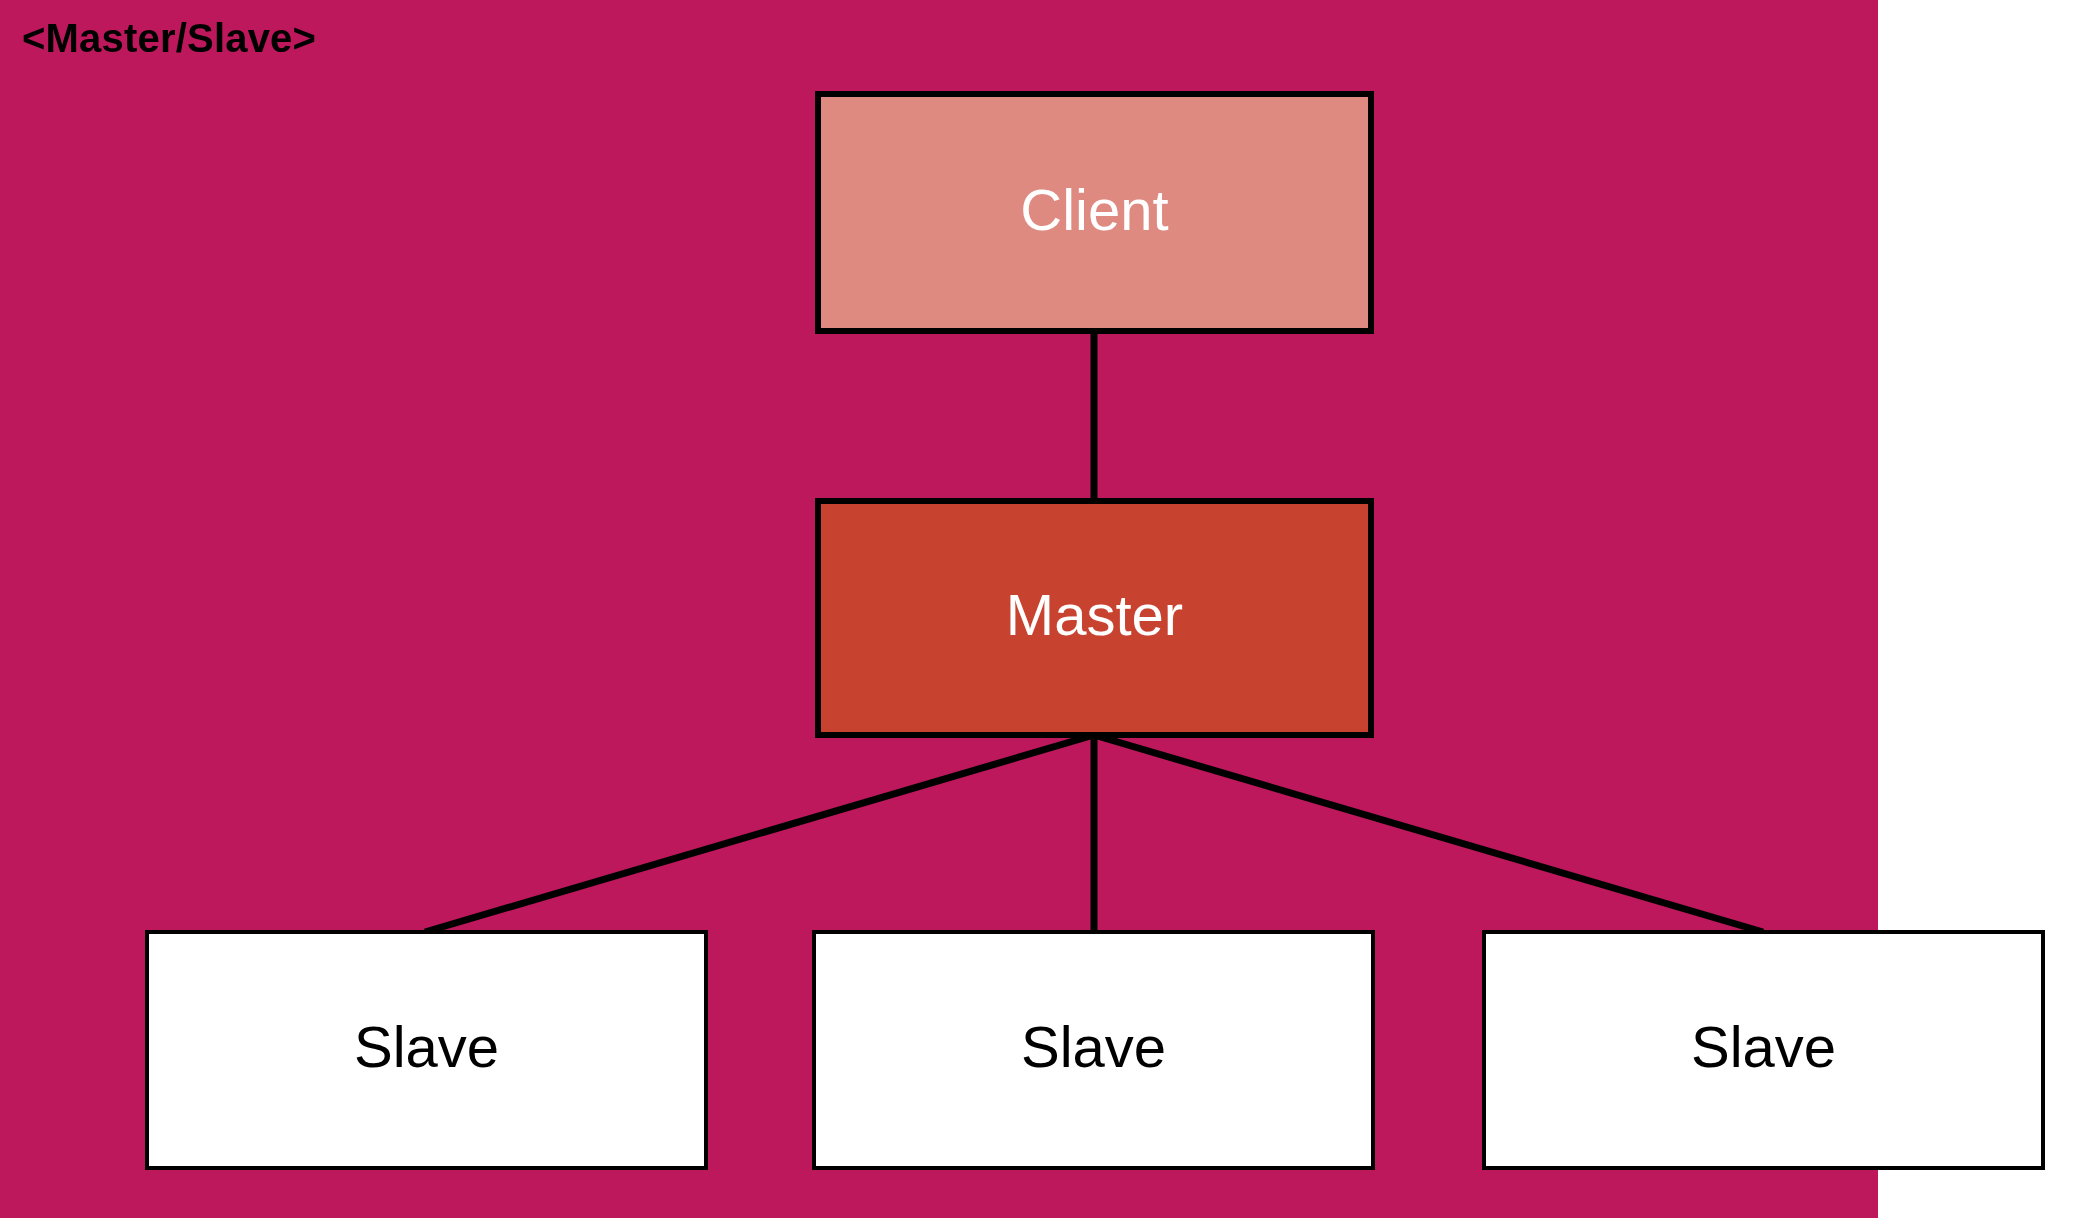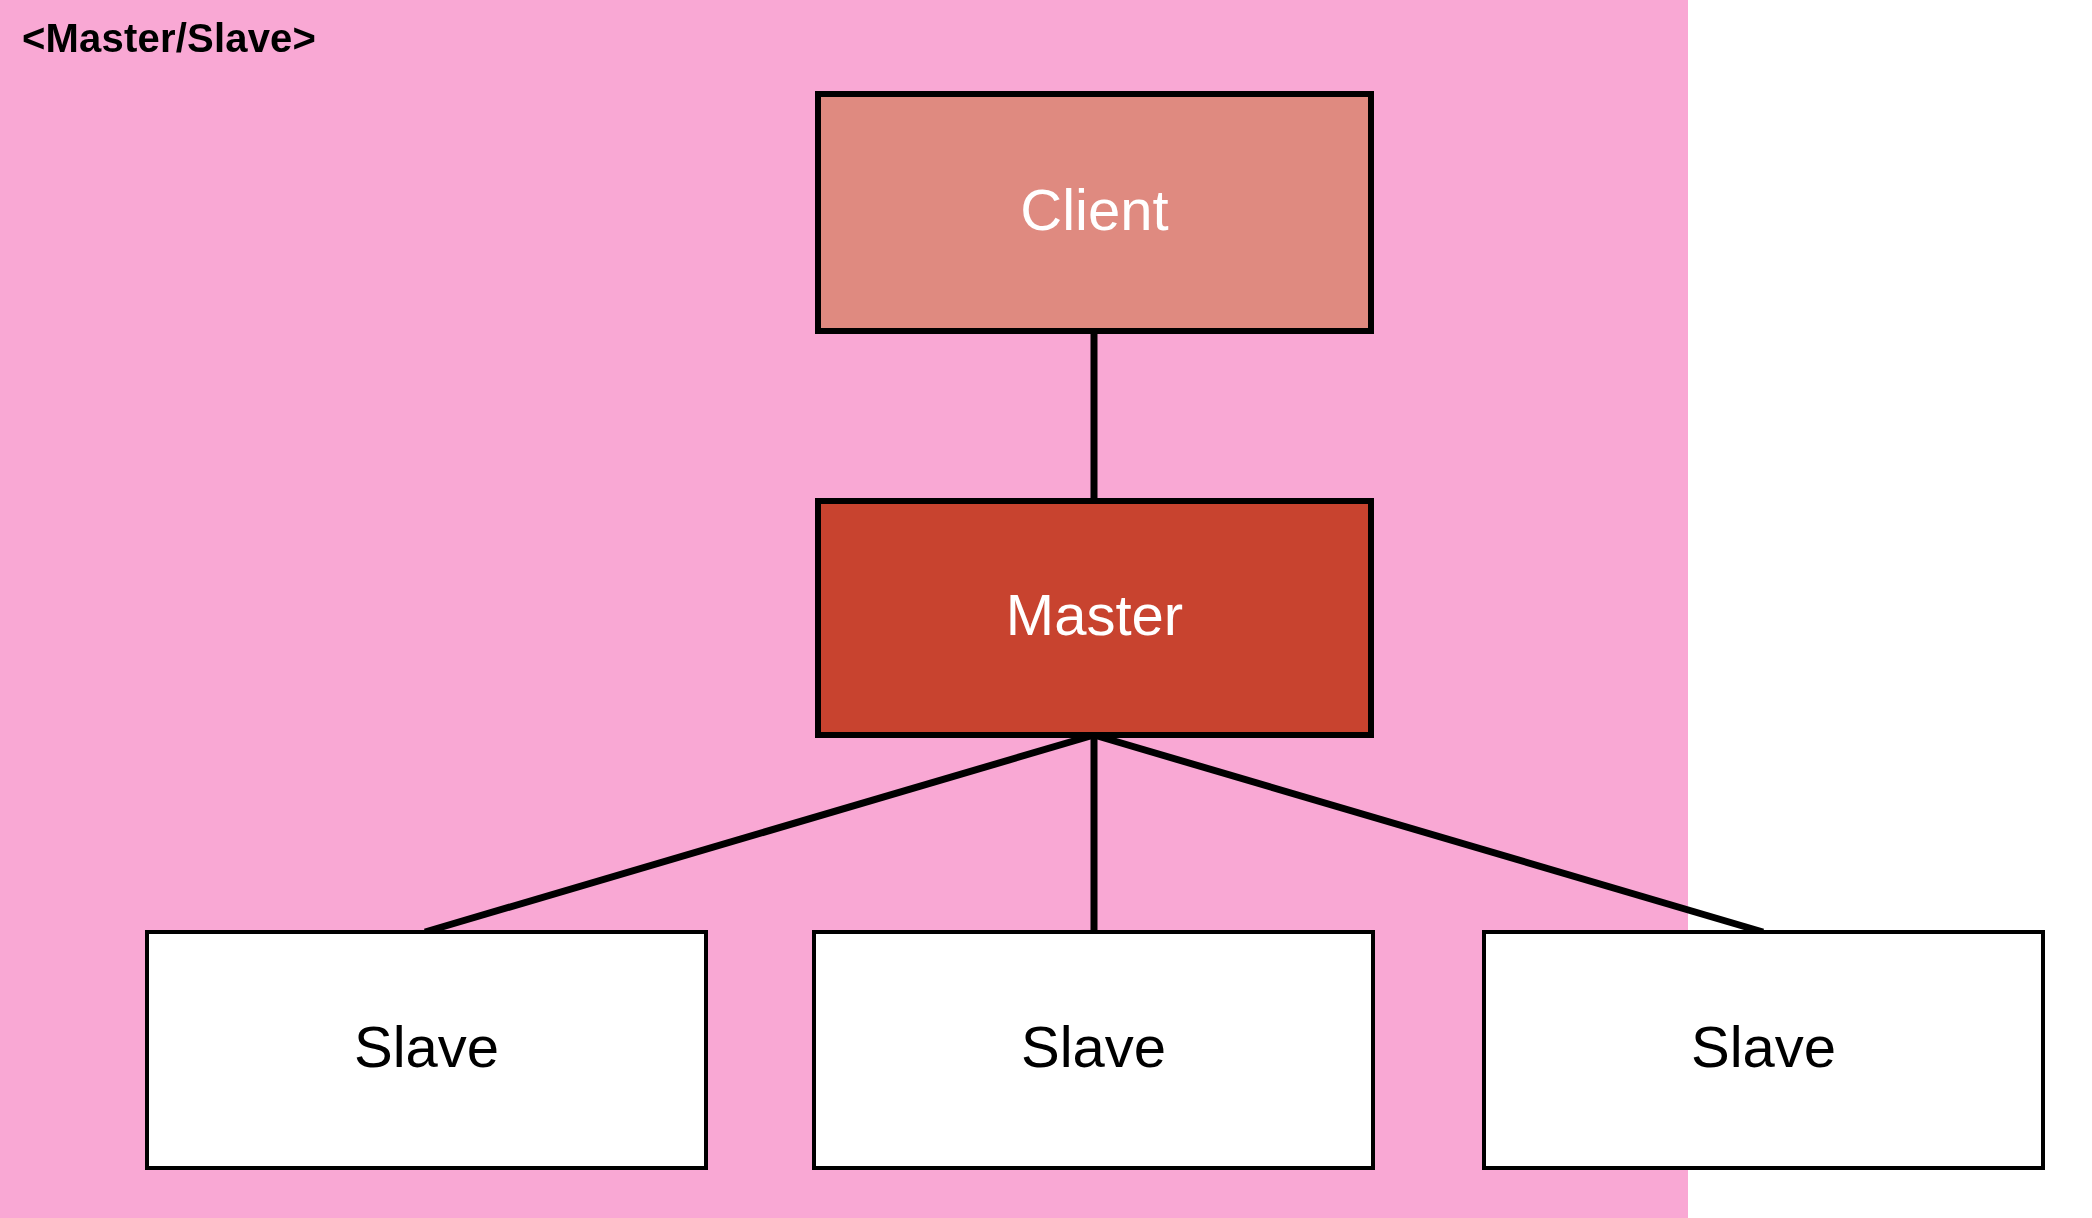--- a/index.html
+++ b/index.html
@@ -8,23 +8,23 @@
     background: #ffffff;
   }
   body {
     width: 2092px;
     height: 1218px;
     overflow: hidden;
     font-family: "Liberation Sans", sans-serif;
   }
   #canvas {
     position: relative;
-    width: 1688px;
+    width: 1878px;
     height: 1218px;
-    background: #f9a8d4;
+    background: #be185d;
   }
   #diagram-title {
     position: absolute;
     left: 22px;
     top: 16px;
     font-family: "Liberation Sans", sans-serif;
     font-size: 40px;
     font-weight: 700;
     color: #000000;
     letter-spacing: 0.2px;

